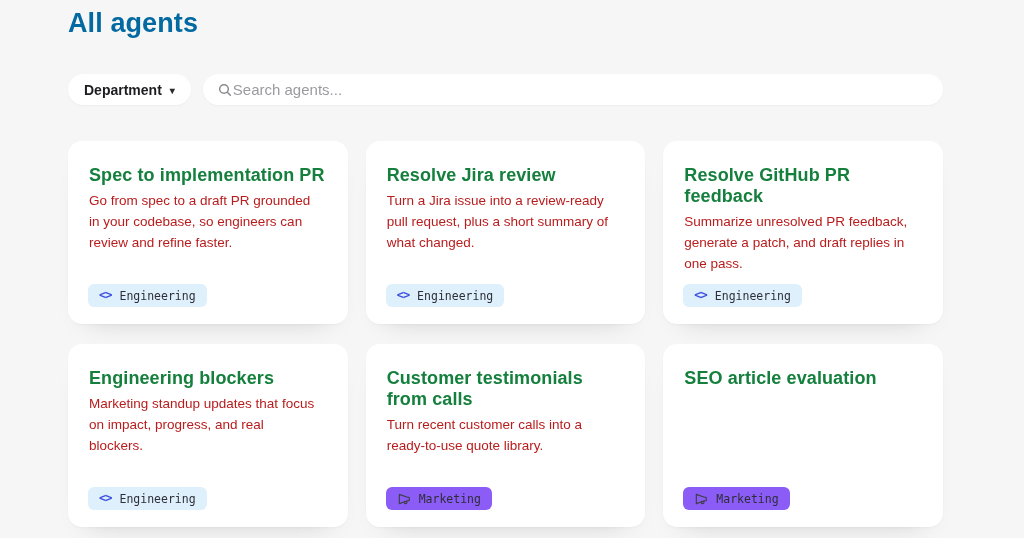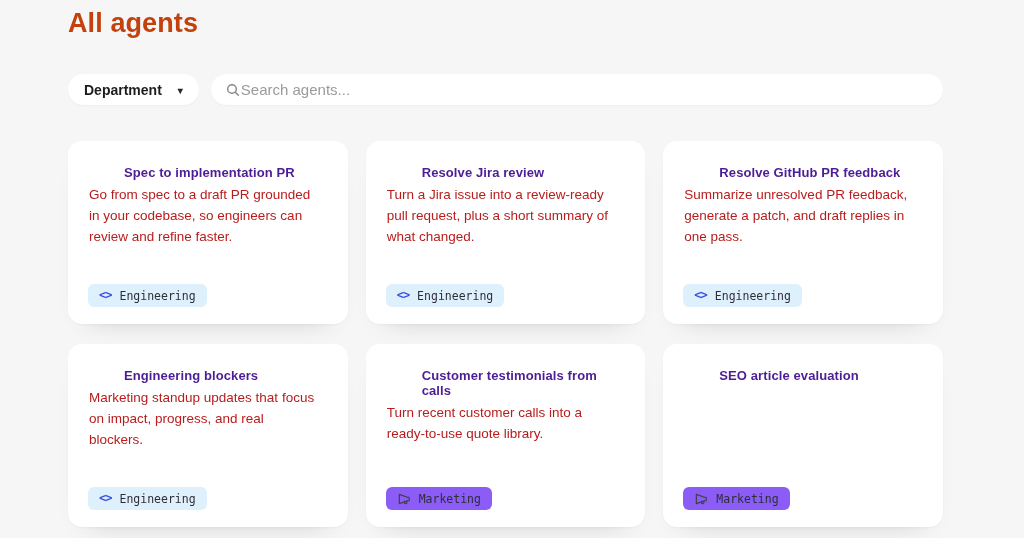--- a/index.html
+++ b/index.html
@@ -7,21 +7,21 @@
     width: 1024px; height: 538px;
     background: #f6f6f6;
     font-family: "Liberation Sans", sans-serif;
     overflow: hidden;
   }
   .page { padding: 6px 81px 0 68px; }
 
   .page-title {
     font-size: 27px;
     font-weight: 600;
-    color: #c2410c;
+    color: #0369a1;
     letter-spacing: 0.1px;
     margin-top: 2px;
   }
 
   .filter-row {
     margin-top: 35px;
     display: flex;
     align-items: stretch;
     gap: 12px;
     height: 31px;
@@ -31,21 +31,21 @@
     border-radius: 9999px;
     box-shadow: 0 1px 2px rgba(0,0,0,0.04);
     display: flex;
     align-items: center;
   }
   .department-btn {
     padding: 0 16px;
     font-size: 14px;
     font-weight: 600;
     color: #1d1d20;
-    gap: 16px;
+    gap: 8px;
     cursor: pointer;
     white-space: nowrap;
   }
   .caret {
     font-size: 10px;
     color: #2a2a2e;
     line-height: 1;
     padding-top: 2px;
   }
   .search-bar {
@@ -74,25 +74,24 @@
   .agent-card {
     position: relative;
     background: #ffffff;
     border-radius: 14px;
     height: 183px;
     padding: 24px 21px 0 21px;
     box-shadow: 0 14px 26px -20px rgba(0,0,0,0.22), 0 1px 2px rgba(0,0,0,0.03);
     cursor: pointer;
   }
   .card-title {
-    font-size: 13px;
+    font-size: 18px;
     font-weight: 700;
-    color: #4c1d95;
+    color: #15803d;
     letter-spacing: 0.1px;
-    margin-left: 35px;
   }
   .card-desc {
     margin-top: 5px;
     font-size: 13.5px;
     line-height: 1.55;
     color: #b91c1c;
     padding-right: 6px;
   }
   .tag {
     position: absolute;

